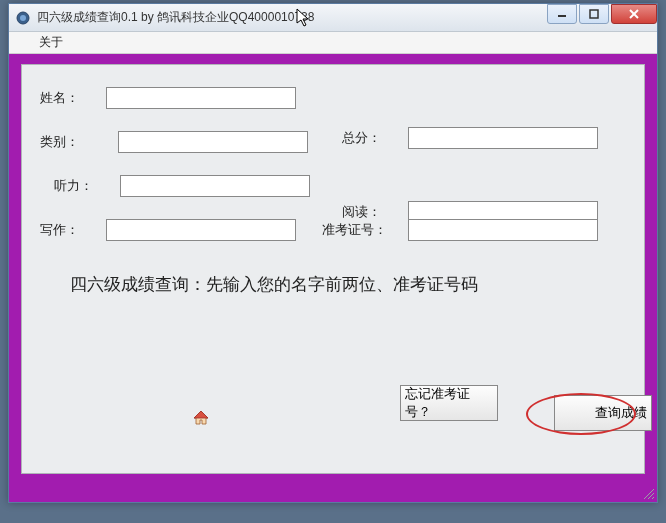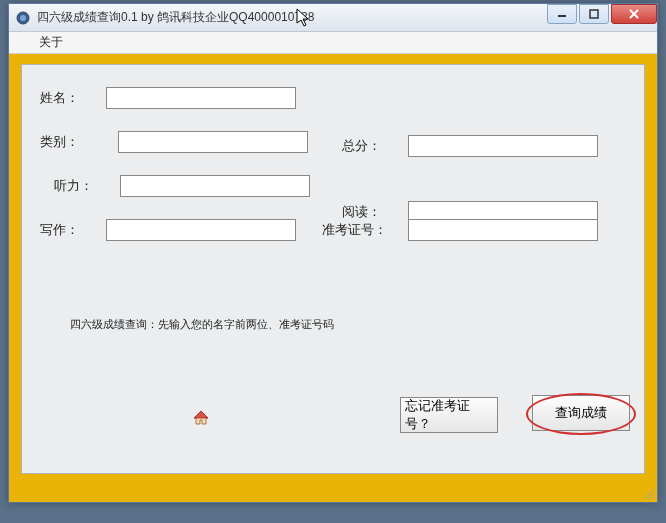--- a/index.html
+++ b/index.html
@@ -83,21 +83,21 @@
   }
   .menu-item {
     padding: 2px 8px;
     cursor: pointer;
     color: #222;
     margin-left: 16px;
   }
   .client {
     position: relative;
     height: calc(100% - 50px);
-    background: #eab308;
+    background: #a21caf;
   }
   .panel {
     position: absolute;
     top: 10px; left: 12px;
     right: 12px;
     height: 410px;
     border: 1px solid #b0b4b8;
     background: #ebedef;
   }
   .form-row {
@@ -118,22 +118,21 @@
     height: 22px;
     border: 1px solid #888;
     background: #fff;
     padding: 2px 4px;
     font-size: 12px;
     outline: none;
   }
   .hint {
     position: absolute;
     color: #222;
-    font-size: 11px;
-    margin-top: 44px;
+    font-size: 17px;
   }
   .btn {
     position: absolute;
     height: 36px;
     border: 1px solid #888;
     background: linear-gradient(to bottom, #fdfdfd, #e6e6e6);
     font-size: 13px;
     cursor: pointer;
     display: flex; align-items: center; justify-content: center;
     padding: 0 4px;
@@ -238,21 +237,21 @@
 
       <div class="form-row" style="top:22px; left:18px;">
         <span class="form-label">姓名：</span>
         <input class="text" style="width: 190px;">
       </div>
 
       <div class="form-row" style="top:66px; left:18px;gap:12px;">
         <span class="form-label">类别：</span>
         <input class="text" style="width: 190px;">
       </div>
-      <div class="form-row" style="top:70px; left:320px;">
+      <div class="form-row" style="top:62px; left:320px;">
         <span class="form-label">总分：</span>
         <input class="text" style="width: 190px;">
       </div>
 
       <div class="form-row" style="top:110px; left:32px;">
         <span class="form-label">听力：</span>
         <input class="text" style="width: 190px;">
       </div>
       <div class="form-row" style="top:110px; left:320px;margin-top:26px;">
         <span class="form-label">阅读：</span>
@@ -270,25 +269,25 @@
 
       <div class="hint" style="top:208px; left:48px;">四六级成绩查询：先输入您的名字前两位、准考证号码</div>
 
       <span class="home-icon" style="top:344px; left:170px;">
         <svg width="18" height="18" viewBox="0 0 18 18">
           <polygon points="9,2 2,9 4,9 4,15 8,15 8,11 10,11 10,15 14,15 14,9 16,9" fill="#f7d9b0" stroke="#a06030" stroke-width="0.8"></polygon>
           <polygon points="9,2 2,9 16,9" fill="#d85040" stroke="#a03028" stroke-width="0.8"></polygon>
         </svg>
       </span>
 
-      <div class="btn forgot" style="top:332px; left:378px;">
+      <div class="btn forgot" style="top:320px; left:378px;">
         <span>忘记准考证号？</span>
       </div>
 
-      <div class="btn query" style="top:330px; left:510px;">
+      <div class="btn query" style="top:330px; left:532px;justify-content:flex-end;">
         <span>查询成绩</span>
       </div>
 
       <div class="ellipse" style="top:328px; left:504px; width:110px; height:42px;"></div>
 
     </div>
 
     <div class="resize-grip">
       <svg width="14" height="14">
         <line x1="3" y1="13" x2="13" y2="3" stroke="#9aa0a6" stroke-width="1"></line>

